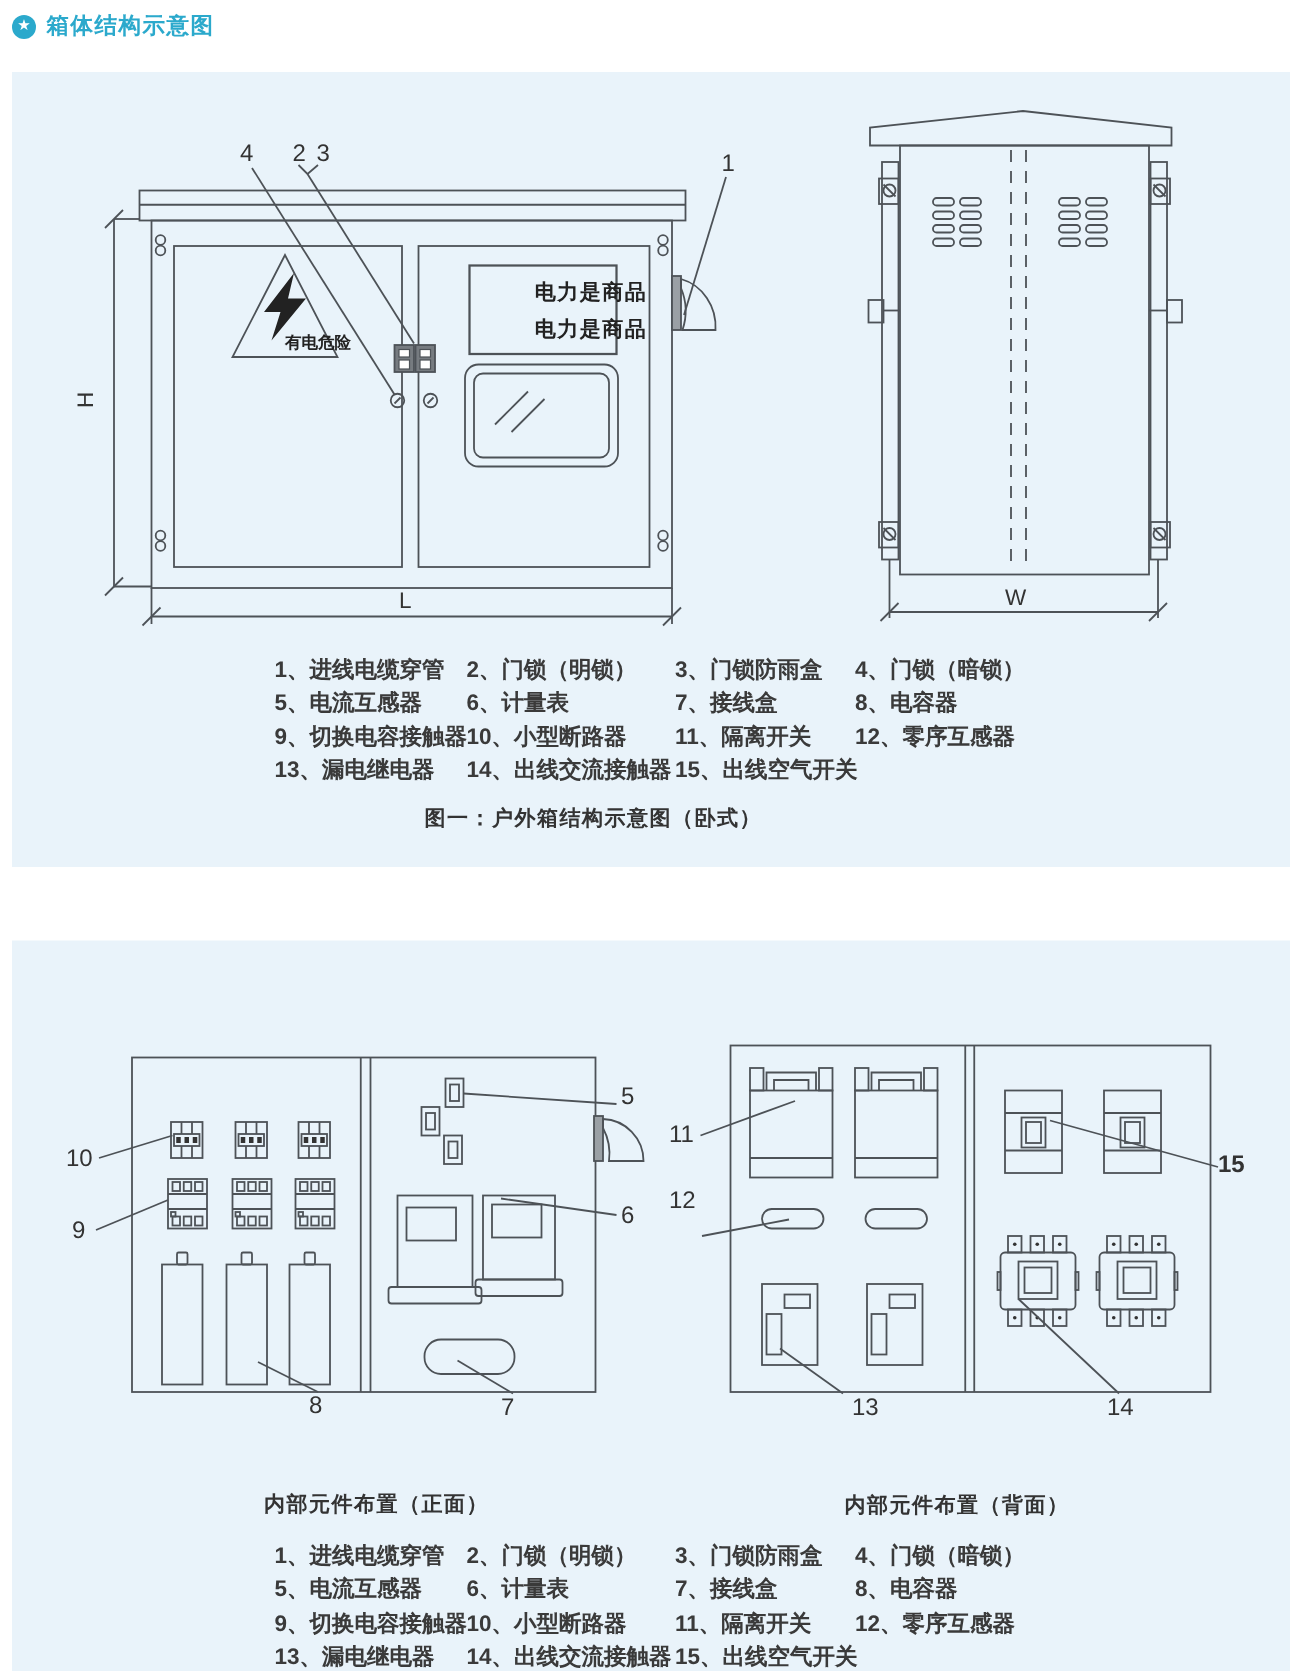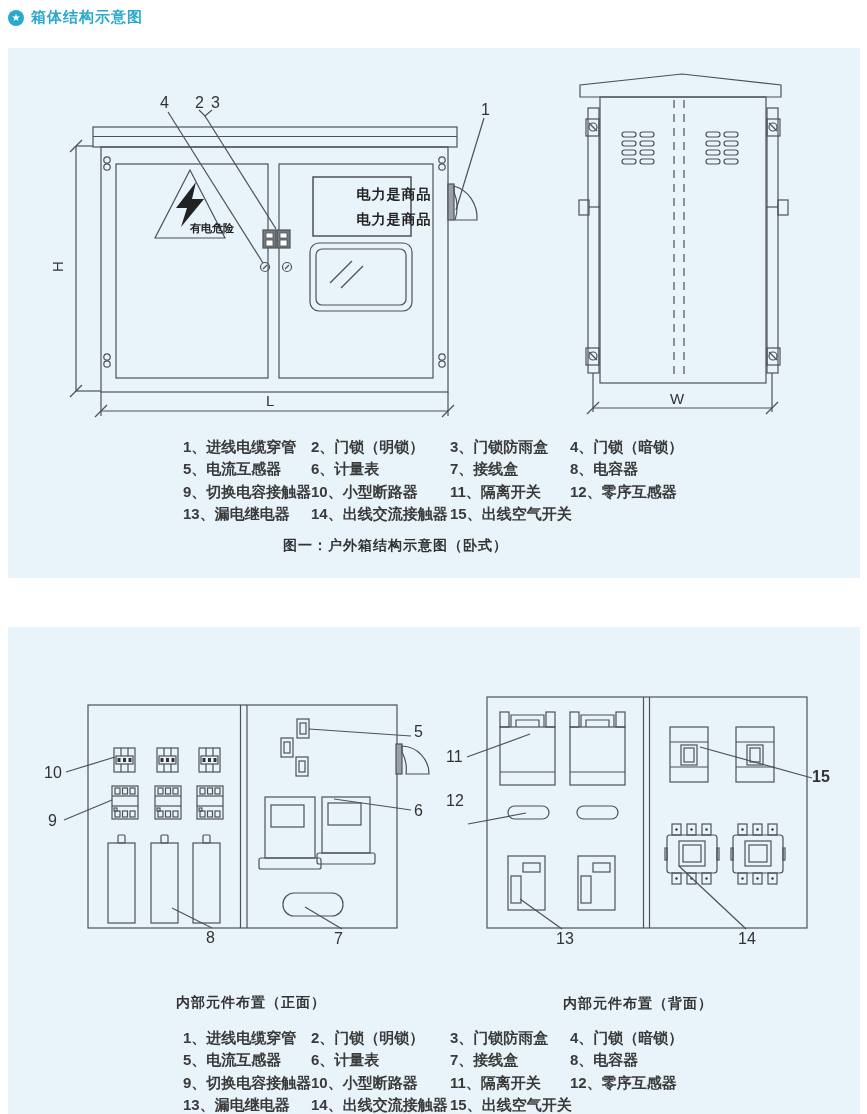--- a/index.html
+++ b/index.html
@@ -416,21 +416,21 @@
 </div>
 
 <div class="callout" style="left:44px;top:764px;">10</div>
 <div class="callout" style="left:48px;top:812px;">9</div>
 <div class="callout" style="left:206px;top:929px;">8</div>
 <div class="callout" style="left:414px;top:723px;">5</div>
 <div class="callout" style="left:414px;top:802px;">6</div>
 <div class="callout" style="left:334px;top:930px;">7</div>
 <div class="callout" style="left:446px;top:748px;">11</div>
 <div class="callout" style="left:446px;top:792px;">12</div>
-<div class="callout" style="left:556px;top:930px;">13</div>
+<div class="callout" style="left:568px;top:930px;">13</div>
 <div class="callout" style="left:738px;top:930px;">14</div>
 <div class="callout" style="left:812px;top:768px;font-weight:bold;">15</div>
 <div class="caption" style="left:152px;top:994px;padding-left:24px;">内部元件布置（正面）</div>
 <div class="caption" style="left:563px;top:995px;">内部元件布置（背面）</div>
 
 <div class="legend" id="legend-bottom">
   <span>1、进线电缆穿管</span>
   <span>2、门锁（明锁）</span>
   <span>3、门锁防雨盒</span>
   <span>4、门锁（暗锁）</span>

